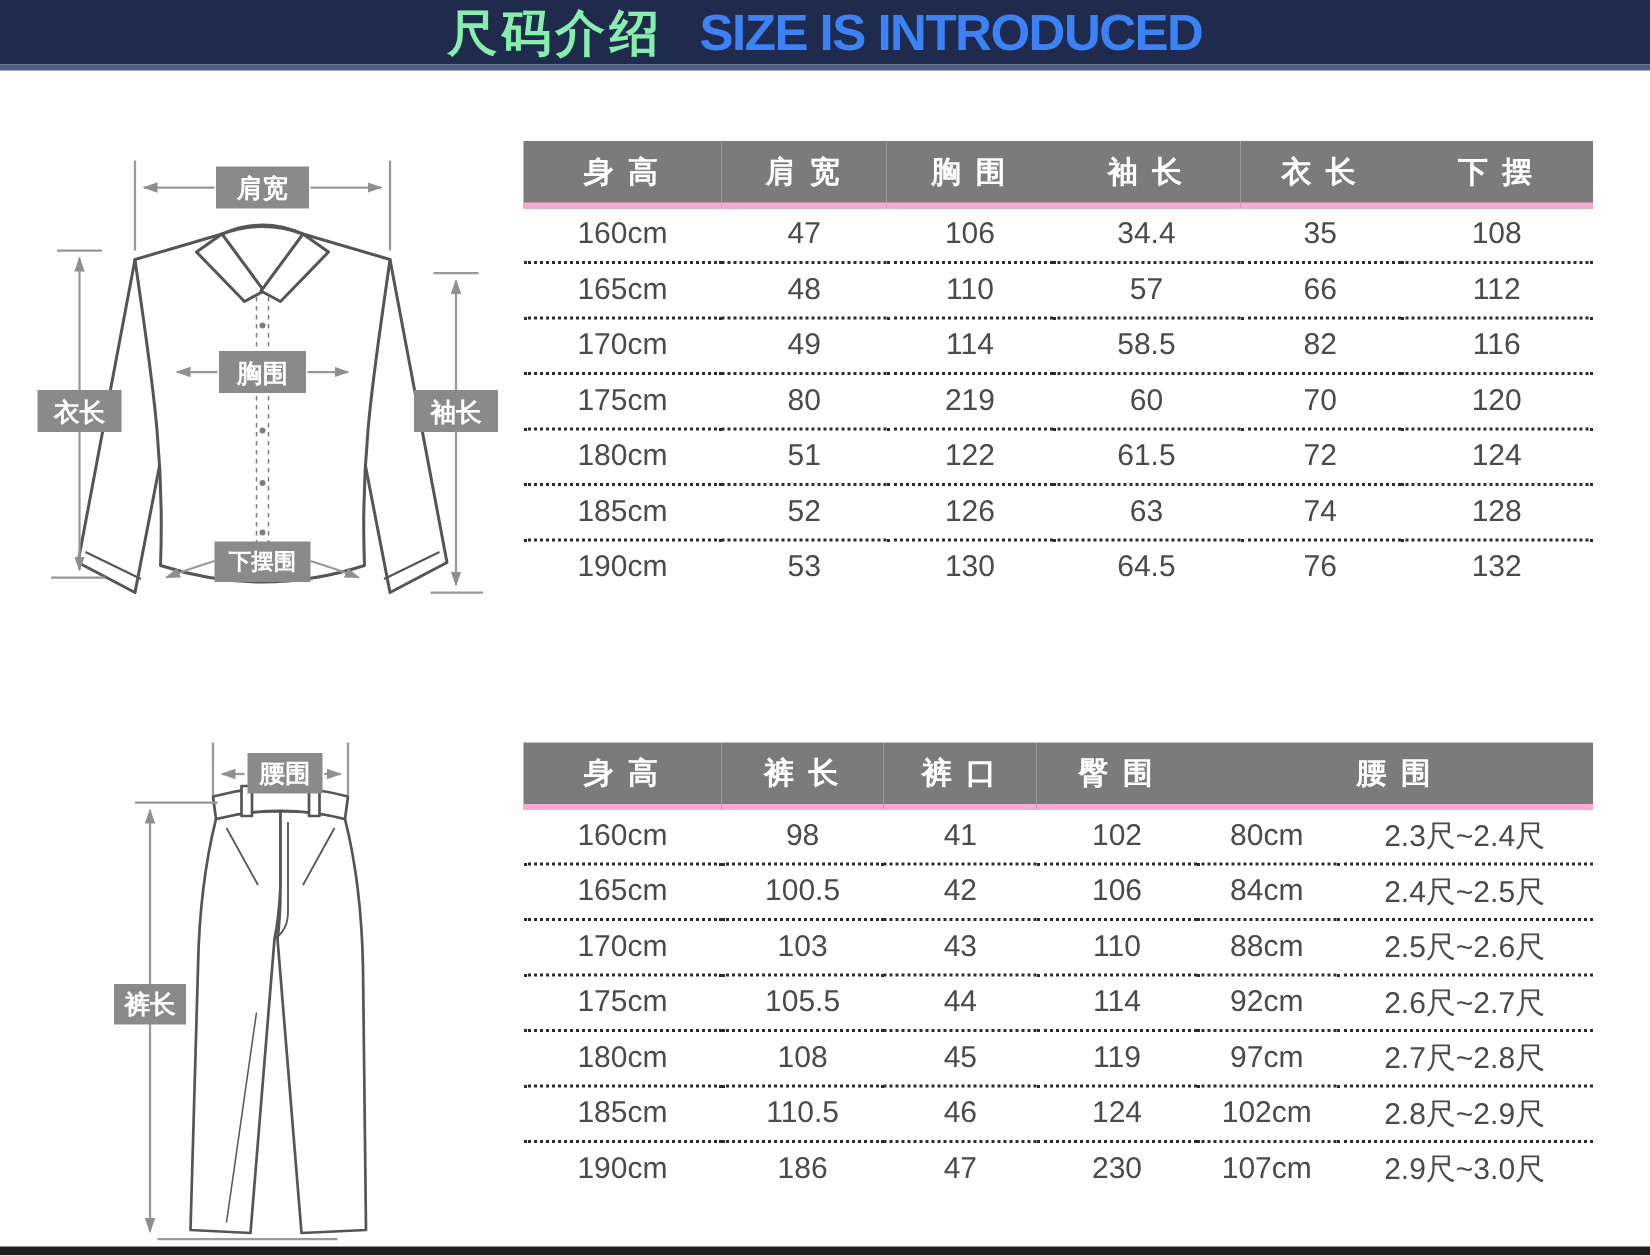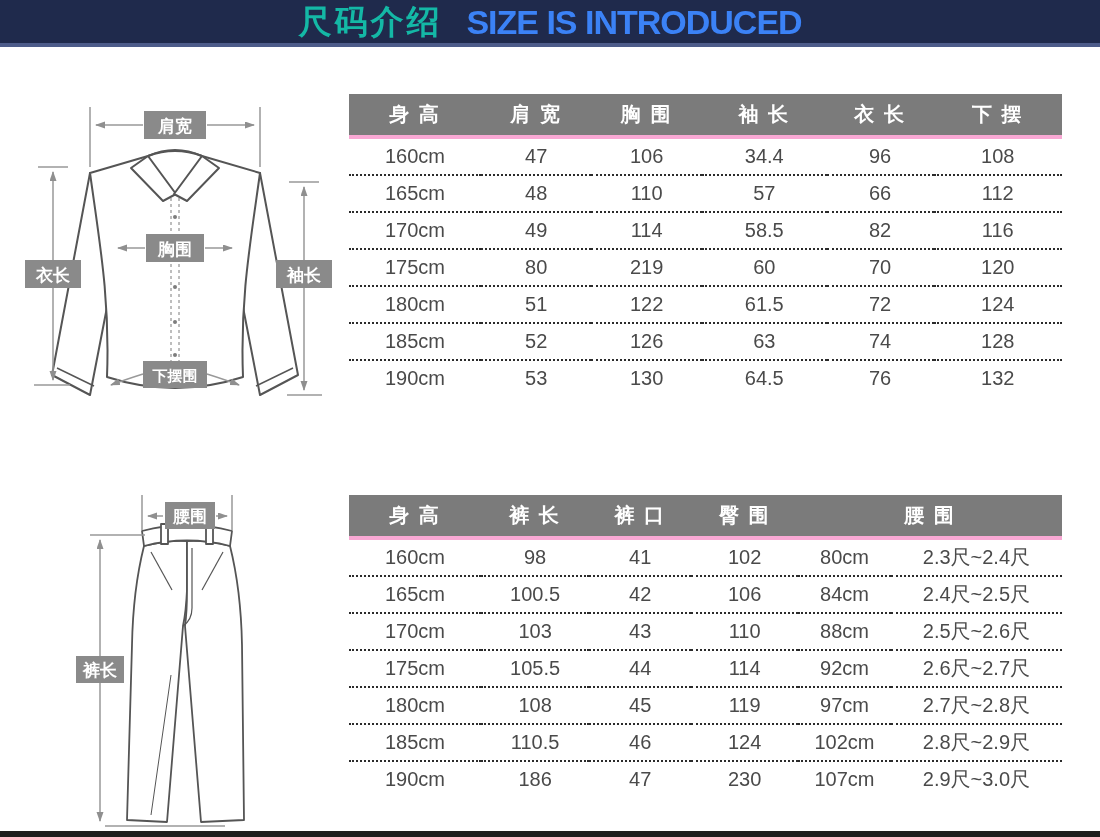--- a/index.html
+++ b/index.html
@@ -6,21 +6,21 @@
   .page {
     position:relative; width:1100px; height:837px; background:#ffffff;
     font-family:"Liberation Sans", sans-serif; overflow:hidden;
   }
 
   
   .banner {
     position:absolute; left:0; top:0; width:100%; height:43px;
     background:#1f2a4c; display:flex; align-items:center; justify-content:center; gap:24px;
   }
-  .banner-cn { color:#14b8a6; font-size:33px; font-weight:bold; letter-spacing:3px; line-height:1; }
+  .banner-cn { color:#86efac; font-size:33px; font-weight:bold; letter-spacing:3px; line-height:1; }
   .banner-en { color:#3b82f6; font-size:34px; font-weight:bold; letter-spacing:-1px; line-height:1; }
   .banner-underline { position:absolute; left:0; top:43px; width:100%; height:4px; background:#4d5c8a; }
 
   
   .bottom-bar { position:absolute; left:0; bottom:0; width:100%; height:6px; background:#1d1d1d; }
 
   
   .tbl { position:absolute; left:349px; width:713px; }
   .tbl-shirt { top:94px; }
   .tbl-pants { top:495px; }
@@ -174,21 +174,21 @@
             <th>衣 长</th>
             <th>下 摆</th>
           </tr>
       </thead>
       <tbody>
           <tr>
             <td>160cm</td>
             <td>47</td>
             <td>106</td>
             <td>34.4</td>
-            <td>96</td>
+            <td>35</td>
             <td>108</td>
           </tr>
           <tr>
             <td>165cm</td>
             <td>48</td>
             <td>110</td>
             <td>57</td>
             <td>66</td>
             <td>112</td>
           </tr>

